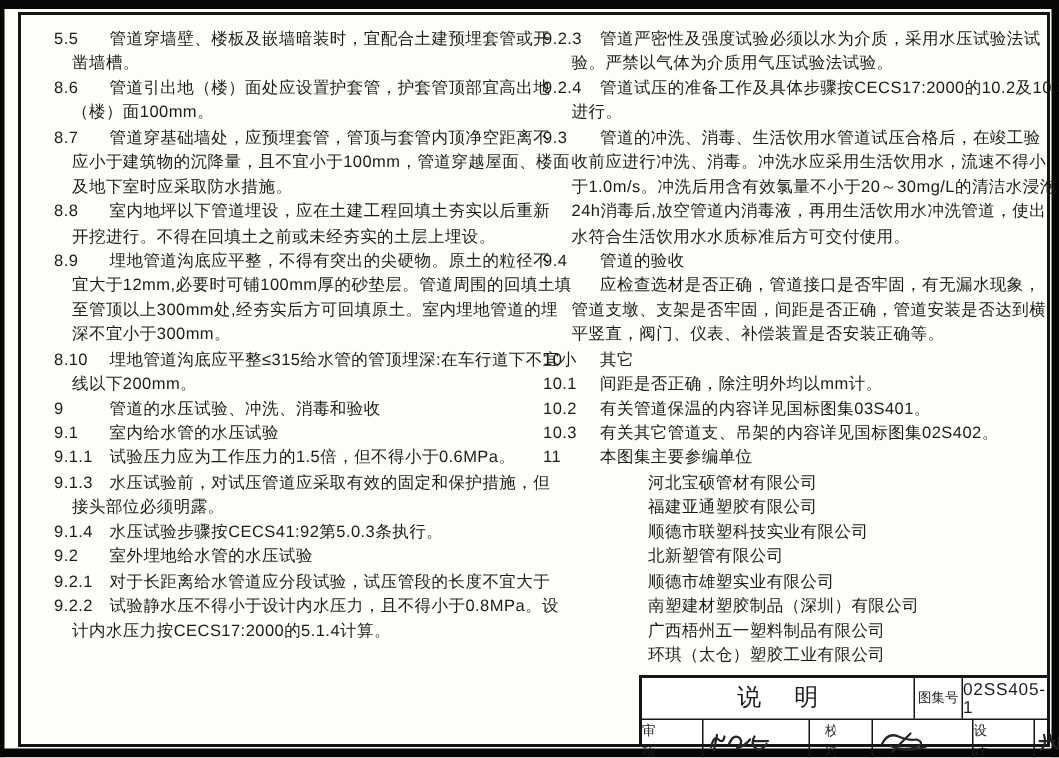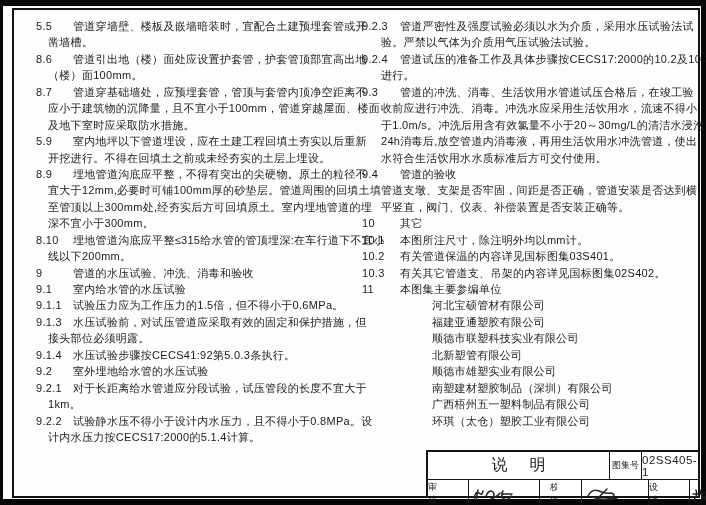--- a/index.html
+++ b/index.html
@@ -70,21 +70,21 @@
       <div class="line t-item"><span class="num">8.6</span><span class="txt">管道引出地（楼）面处应设置护套管，护套管顶部宜高出地</span></div>
 
       <div class="line t-cont"><span class="txt">（楼）面100mm。</span></div>
 
       <div class="line t-item"><span class="num">8.7</span><span class="txt">管道穿基础墙处，应预埋套管，管顶与套管内顶净空距离不</span></div>
 
       <div class="line t-cont"><span class="txt">应小于建筑物的沉降量，且不宜小于100mm，管道穿越屋面、楼面</span></div>
 
       <div class="line t-cont"><span class="txt">及地下室时应采取防水措施。</span></div>
 
-      <div class="line t-item"><span class="num">5.9</span><span class="txt">室内地坪以下管道埋设，应在土建工程回填土夯实以后重新</span></div>
+      <div class="line t-item"><span class="num">8.8</span><span class="txt">室内地坪以下管道埋设，应在土建工程回填土夯实以后重新</span></div>
 
       <div class="line t-cont"><span class="txt">开挖进行。不得在回填土之前或未经夯实的土层上埋设。</span></div>
 
       <div class="line t-item"><span class="num">8.9</span><span class="txt">埋地管道沟底应平整，不得有突出的尖硬物。原土的粒径不</span></div>
 
       <div class="line t-cont"><span class="txt">宜大于12mm,必要时可铺100mm厚的砂垫层。管道周围的回填土填</span></div>
 
       <div class="line t-cont"><span class="txt">至管顶以上300mm处,经夯实后方可回填原土。室内埋地管道的埋</span></div>
 
       <div class="line t-cont"><span class="txt">深不宜小于300mm。</span></div>
@@ -104,21 +104,20 @@
       <div class="line t-item"><span class="num">9.1.3</span><span class="txt">水压试验前，对试压管道应采取有效的固定和保护措施，但</span></div>
 
       <div class="line t-cont"><span class="txt">接头部位必须明露。</span></div>
 
       <div class="line t-item"><span class="num">9.1.4</span><span class="txt">水压试验步骤按CECS41:92第5.0.3条执行。</span></div>
 
       <div class="line t-item"><span class="num">9.2</span><span class="txt">室外埋地给水管的水压试验</span></div>
 
       <div class="line t-item"><span class="num">9.2.1</span><span class="txt">对于长距离给水管道应分段试验，试压管段的长度不宜大于</span></div>
 
-      <div class="line t-cont"><span class="txt">1km。</span></div>
 
       <div class="line t-item"><span class="num">9.2.2</span><span class="txt">试验静水压不得小于设计内水压力，且不得小于0.8MPa。设</span></div>
 
       <div class="line t-cont"><span class="txt">计内水压力按CECS17:2000的5.1.4计算。</span></div>
     </div>
 
   <div class="col col-right">
 
       <div class="line t-item"><span class="num">9.2.3</span><span class="txt">管道严密性及强度试验必须以水为介质，采用水压试验法试</span></div>
 
@@ -133,28 +132,29 @@
       <div class="line t-cont"><span class="txt">收前应进行冲洗、消毒。冲洗水应采用生活饮用水，流速不得小</span></div>
 
       <div class="line t-cont"><span class="txt">于1.0m/s。冲洗后用含有效氯量不小于20～30mg/L的清洁水浸泡</span></div>
 
       <div class="line t-cont"><span class="txt">24h消毒后,放空管道内消毒液，再用生活饮用水冲洗管道，使出</span></div>
 
       <div class="line t-cont"><span class="txt">水符合生活饮用水水质标准后方可交付使用。</span></div>
 
       <div class="line t-item"><span class="num">9.4</span><span class="txt">管道的验收</span></div>
 
+      <div class="line t-para"><span class="txt">应检查选材是否正确，管道接口是否牢固，有无漏水现象，</span></div>
 
       <div class="line t-cont"><span class="txt">管道支墩、支架是否牢固，间距是否正确，管道安装是否达到横</span></div>
 
       <div class="line t-cont"><span class="txt">平竖直，阀门、仪表、补偿装置是否安装正确等。</span></div>
 
       <div class="line t-item"><span class="num">10</span><span class="txt">其它</span></div>
 
-      <div class="line t-item"><span class="num">10.1</span><span class="txt">本图所注尺寸，除注明外均以mm计。</span></div>
+      <div class="line t-item"><span class="num">10.1</span><span class="txt">间距是否正确，除注明外均以mm计。</span></div>
 
       <div class="line t-item"><span class="num">10.2</span><span class="txt">有关管道保温的内容详见国标图集03S401。</span></div>
 
       <div class="line t-item"><span class="num">10.3</span><span class="txt">有关其它管道支、吊架的内容详见国标图集02S402。</span></div>
 
       <div class="line t-item"><span class="num">11</span><span class="txt">本图集主要参编单位</span></div>
 
       <div class="line t-company"><span class="txt">河北宝硕管材有限公司</span></div>
 
       <div class="line t-company"><span class="txt">福建亚通塑胶有限公司</span></div>

